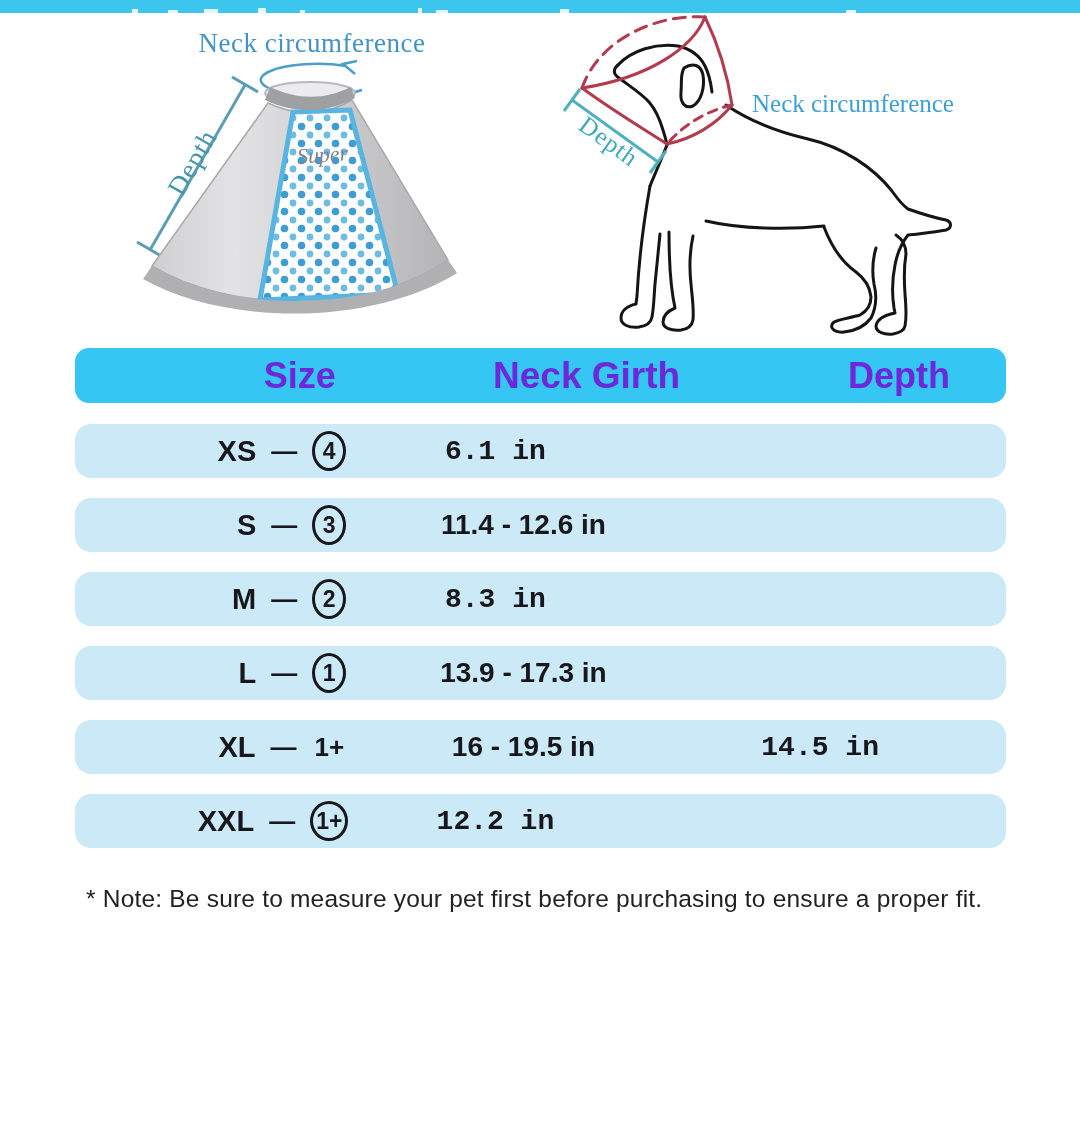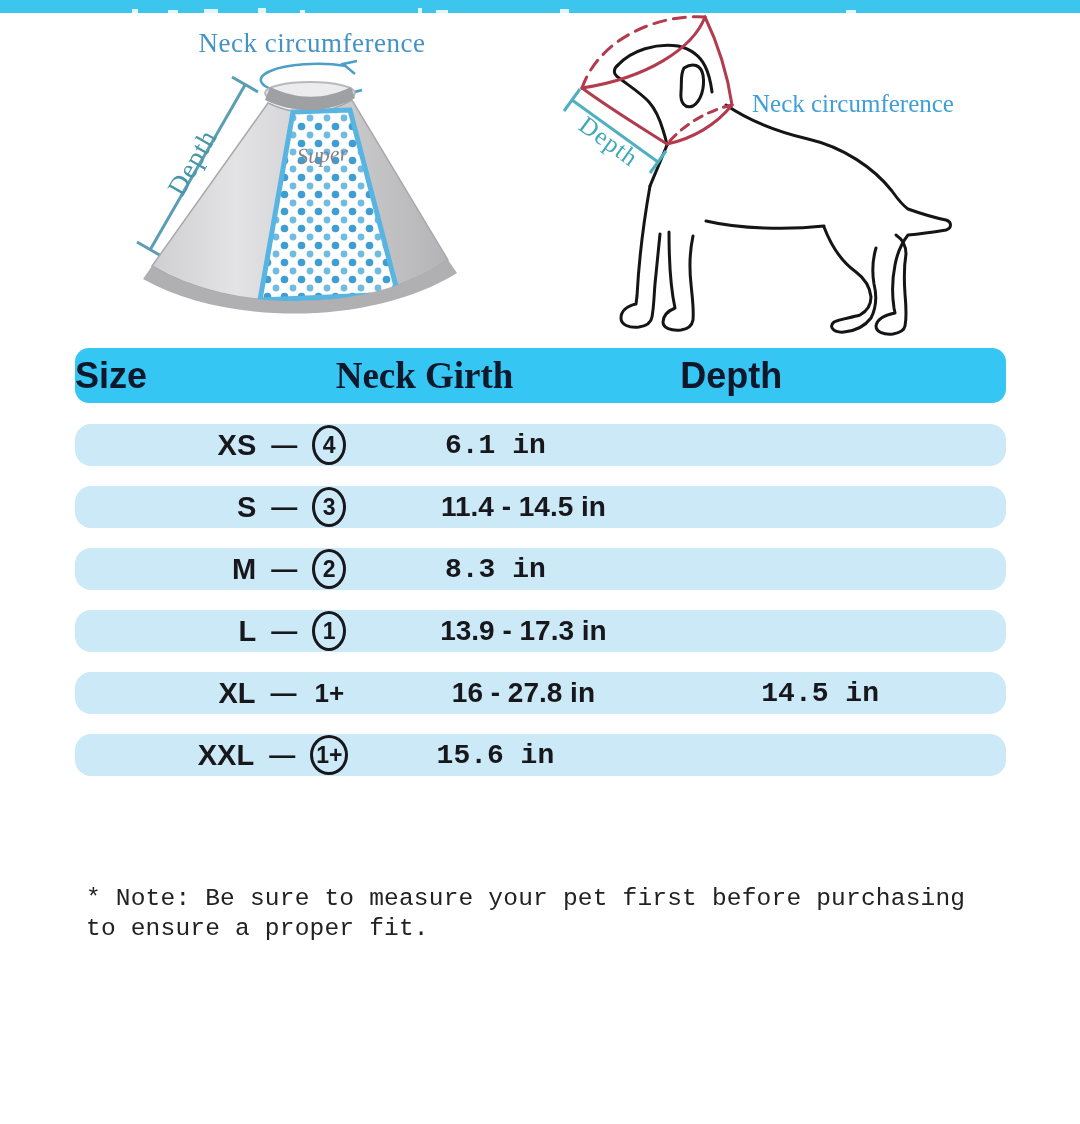--- a/index.html
+++ b/index.html
@@ -15,44 +15,44 @@
   #cone-svg{left:110px;top:20px;}
   #dog-svg{left:540px;top:8px;}
 
   
   .size-table{position:absolute;left:75px;top:348px;width:931px;}
   .thead{
     height:55px;background:#35c6f3;border-radius:14px;
     display:grid;grid-template-columns:28% 37% 35%;align-items:center;
     margin-bottom:21px;
   }
-  .thead .hcell{text-align:left;font-weight:700;font-size:36px;color:#0f172a;}
-  .thead .h-girth{font-family:Liberation Serif, serif;font-size:37px;}
+  .thead .hcell{text-align:right;font-weight:700;font-size:36px;color:#6d28d9;}
+  .thead .h-girth{font-family:Liberation Sans, sans-serif;font-size:37px;}
   .thead .h-depth{padding-right:56px;}
   .trow{
-    height:42px;background:#cbe9f7;border-radius:16px;
+    height:54px;background:#cbe9f7;border-radius:16px;
     display:grid;grid-template-columns:28% 37% 35%;align-items:center;
     margin-bottom:20px;
     padding-left:29px;
   }
   .cell{text-align:center;font-weight:700;font-size:28px;color:#17171c;}
   .c1{display:flex;align-items:center;justify-content:center;padding-left:70px;gap:0;}
   .c3{padding-right:56px;font-family:Liberation Mono, monospace;}
   .size-name{font-size:29px;font-weight:700;min-width:72px;text-align:right;}
   .dash{font-size:26px;font-weight:700;width:56px;text-align:center;}
   .badge{
     min-width:34px;height:40px;padding:0 3px;border:3px solid #17171c;border-radius:50%;
     display:flex;align-items:center;justify-content:center;
     font-size:23px;font-weight:700;box-sizing:border-box;
   }
   .badge.plain{border:none;font-size:26px;height:auto;}
 
   
   .note{position:absolute;left:86px;top:884px;width:920px;color:#222;
-    font-size:24.5px;line-height:29.5px;letter-spacing:.2px;font-family:Liberation Mono, monospace;}
+    font-size:24.5px;line-height:29.5px;letter-spacing:.2px;}
 </style>
 </head>
 <body>
 
 <div class="top-bar">
   <span class="mark" style="left:132px;width:6px;height:4px"></span>
   <span class="mark" style="left:168px;width:10px;height:3px"></span>
   <span class="mark" style="left:204px;width:14px;height:4px"></span>
   <span class="mark" style="left:258px;width:8px;height:5px"></span>
   <span class="mark" style="left:300px;width:5px;height:3px"></span>
@@ -171,21 +171,21 @@
     </div>
     <div class="cell c3">6.1 in</div>
   </div>
 
   <div class="trow">
     <div class="cell c1">
       <span class="size-name">S</span>
       <span class="dash">—</span>
       <span class="badge">3</span>
     </div>
-    <div class="cell c2">11.4 - 14.5 in</div>
+    <div class="cell c2">11.4 - 12.6 in</div>
   </div>
 
   <div class="trow">
     <div class="cell c1">
       <span class="size-name">M</span>
       <span class="dash">—</span>
       <span class="badge">2</span>
     </div>
     <div class="cell c3">8.3 in</div>
   </div>
@@ -198,29 +198,29 @@
     </div>
     <div class="cell c2">13.9 - 17.3 in</div>
   </div>
 
   <div class="trow">
     <div class="cell c1">
       <span class="size-name">XL</span>
       <span class="dash">—</span>
       <span class="badge plain">1+</span>
     </div>
-    <div class="cell c2">16 - 27.8 in</div>
+    <div class="cell c2">16 - 19.5 in</div>
     <div class="cell c3">14.5 in</div>
   </div>
 
   <div class="trow">
     <div class="cell c1">
       <span class="size-name">XXL</span>
       <span class="dash">—</span>
       <span class="badge">1+</span>
     </div>
-    <div class="cell c3">15.6 in</div>
+    <div class="cell c3">12.2 in</div>
   </div>
 </div>
 
 <div class="note">
   <div>* Note: Be sure to measure your pet first before purchasing to ensure a proper fit.</div>
 </div>
 
 </body></html>

